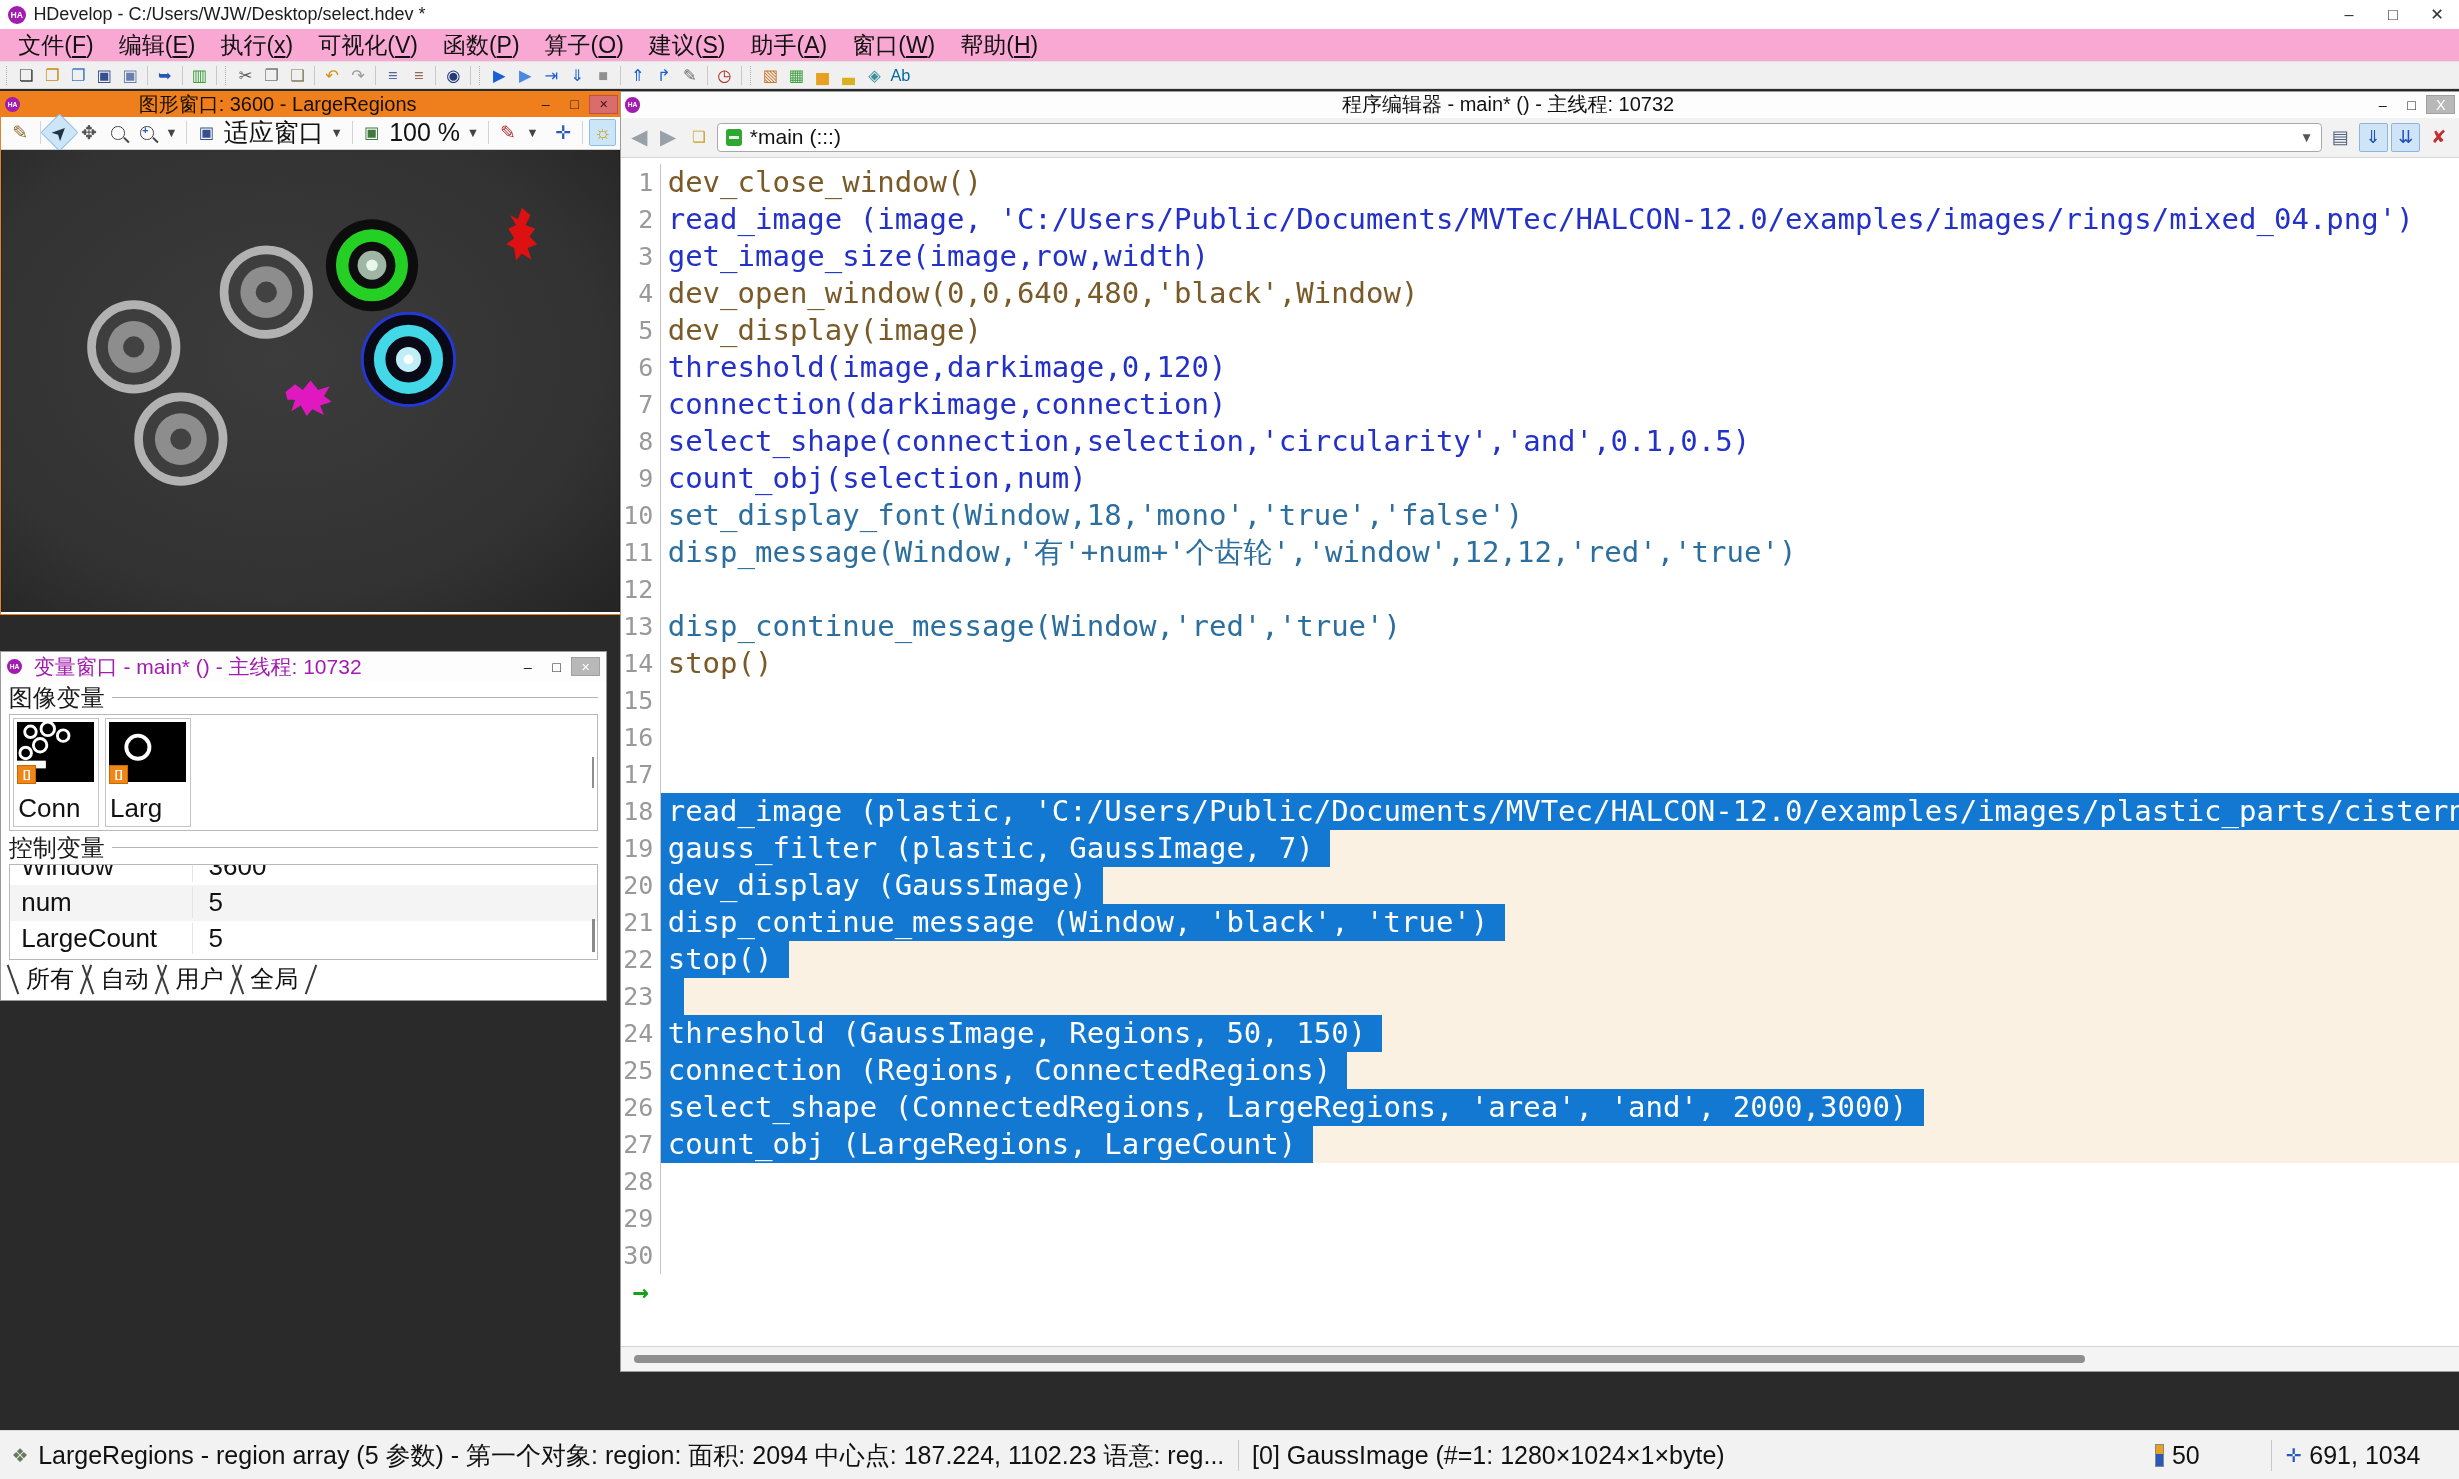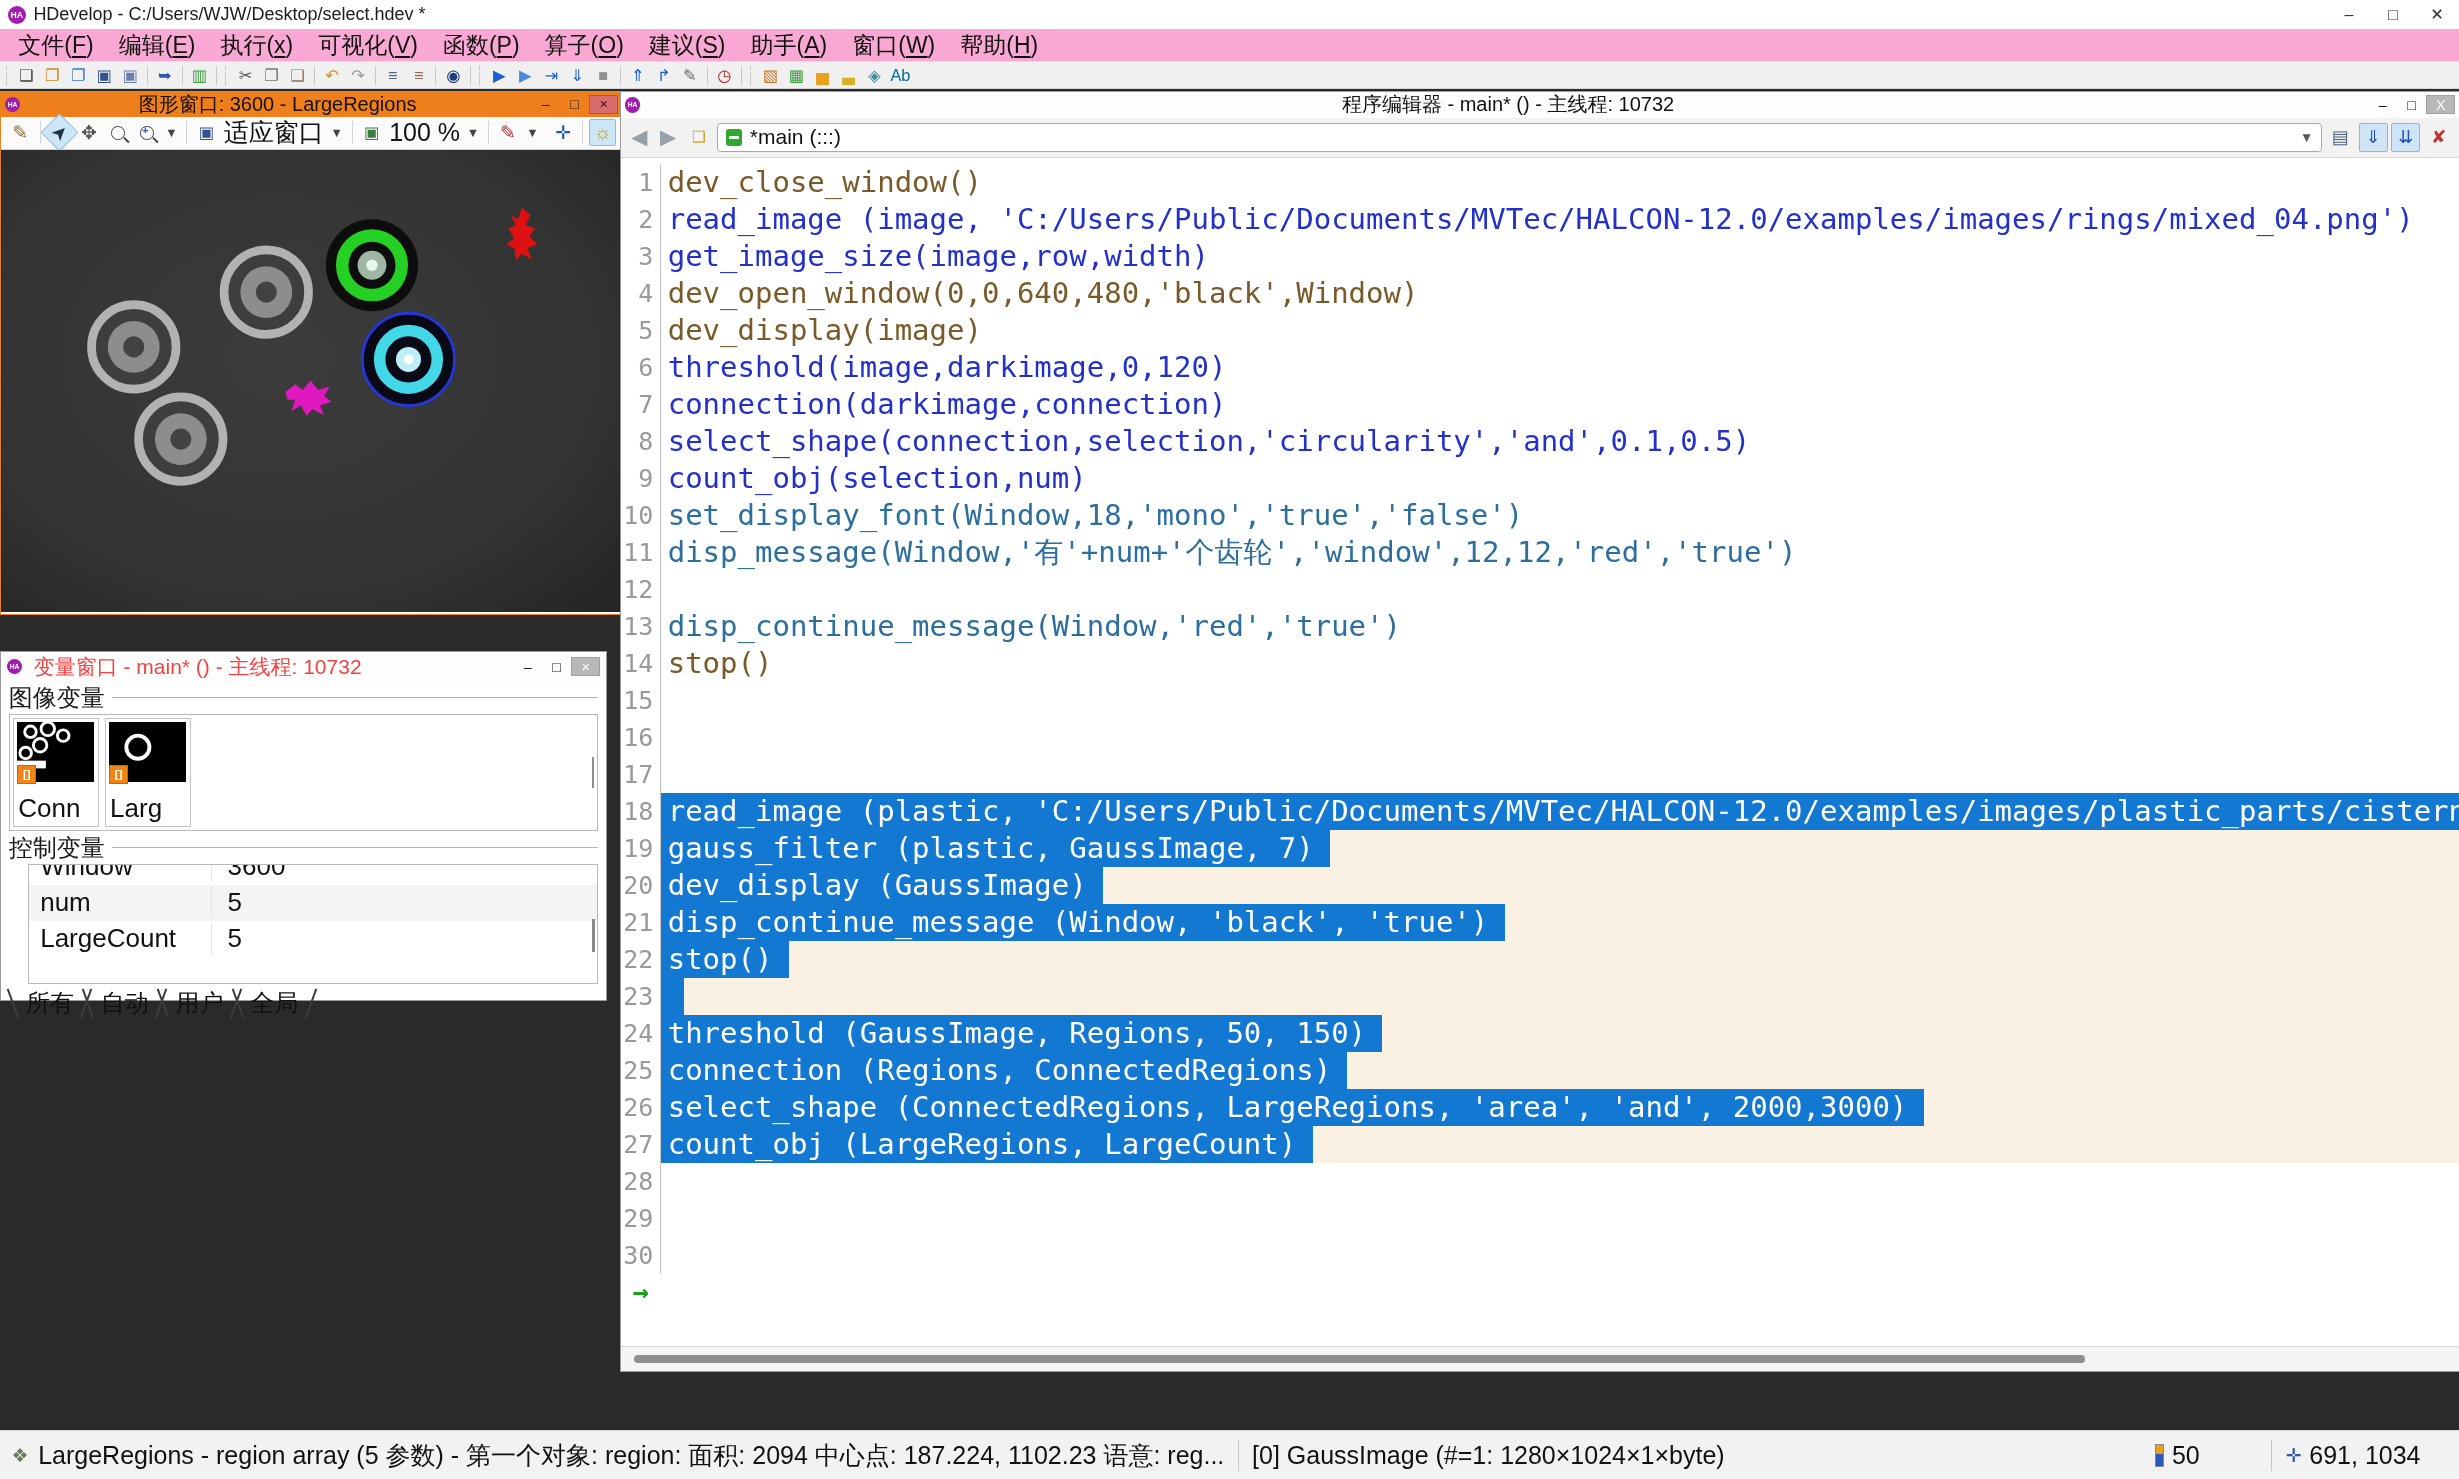--- a/index.html
+++ b/index.html
@@ -51,39 +51,39 @@
   .mag { position:relative; width:13.4px; height:13.4px; border:1.9px solid #444; border-radius:50%; }
   .mag::after { content:""; position:absolute; width:6.7px; height:1.9px; background:#444;
                 right:-5.8px; bottom:-1.9px; transform:rotate(45deg); }
   .mag .plus { position:absolute; left:1px; top:-2.9px; font-size:10.6px; color:#2858b8; font-weight:bold; }
   .gw-canvas { position:relative; width:100%; height:462px; background:#000; overflow:hidden; }
 
   
   .vwin { position:absolute; left:0; top:562px; width:607px; height:350px; background:#fff;
           border:1px solid #9a9a9a; }
   .vw-title { height:29px; display:flex; align-items:center; padding:0 5.8px; background:#fdfdfd; }
-  .vw-title .ttl { font-size:21px; color:#ef4444; margin-left:3.8px; white-space:nowrap; }
+  .vw-title .ttl { font-size:21px; color:#a21caf; margin-left:3.8px; white-space:nowrap; }
   .vw-title .logo { width:15.4px; height:15.4px; font-size:6.7px; }
   .vw-title .sp { flex:1; }
   .cbtn.close-gray { background:#b8b8b8; color:#fff; border:1px solid #a0a0a0; }
   .vw-body { padding:0 7.7px; }
   .sec-label { display:flex; align-items:center; gap:7.7px; font-size:24px; color:#1a1a1a; height:33px; }
   .sec-label .rule { flex:1; height:1px; background:#b4b4b4; }
   .iconic-panel { height:117px; border:1px solid #b8b8b8; position:relative; display:flex;
                   padding:2.9px 3.8px; gap:5.8px; background:#fff; }
   .icell { width:86px; border:1px solid #c4c4c4; position:relative; background:#fff; }
   .ithumb { position:absolute; left:2.9px; top:2.9px; width:77px; height:60px; background:#000; }
   .ibadge { position:absolute; left:2.9px; top:46px; width:19px; height:19px; background:#ef8616;
             border:1px solid #c06a08; color:#fff; font-size:11.5px; font-weight:bold;
             display:flex; align-items:center; justify-content:center; z-index:2; }
   .ilabel { position:absolute; left:3.8px; bottom:1.9px; font-size:26px; color:#111; white-space:nowrap;
             overflow:hidden; width:81px; }
   .vscroll-mark { position:absolute; right:2.9px; top:42px; width:2.9px; height:31px; background:#8f8f8f; }
-  .ctrl-table { height:120px; border:1px solid #b8b8b8; overflow:hidden; position:relative;
-                font-size:26px; color:#111; background:#fff;margin-left:19px; }
+  .ctrl-table { height:96px; border:1px solid #b8b8b8; overflow:hidden; position:relative;
+                font-size:26px; color:#111; background:#fff; }
   .crow { height:36px; display:flex; align-items:center; padding-left:11.5px; white-space:nowrap; }
   .crow.clip { margin-top:-16.3px; }
   .crow.alt { background:#f4f4f4; }
   .cname { width:171px; flex:none; }
   .cval { flex:1; border-left:1px solid #e4e4e4; padding-left:15.4px; }
   .ctscroll { position:absolute; right:1.9px; top:54px; width:3.8px; height:33px; background:#8a8a8a; }
   .vtabs { height:38px; display:flex; align-items:center; padding-left:3.8px; font-size:24px; color:#111; }
   .vtab { display:flex; align-items:center; height:33px; }
   .sl { width:1.9px; height:31px; background:#3c3c3c; }
   .sl.l { transform:rotate(-20deg); }

